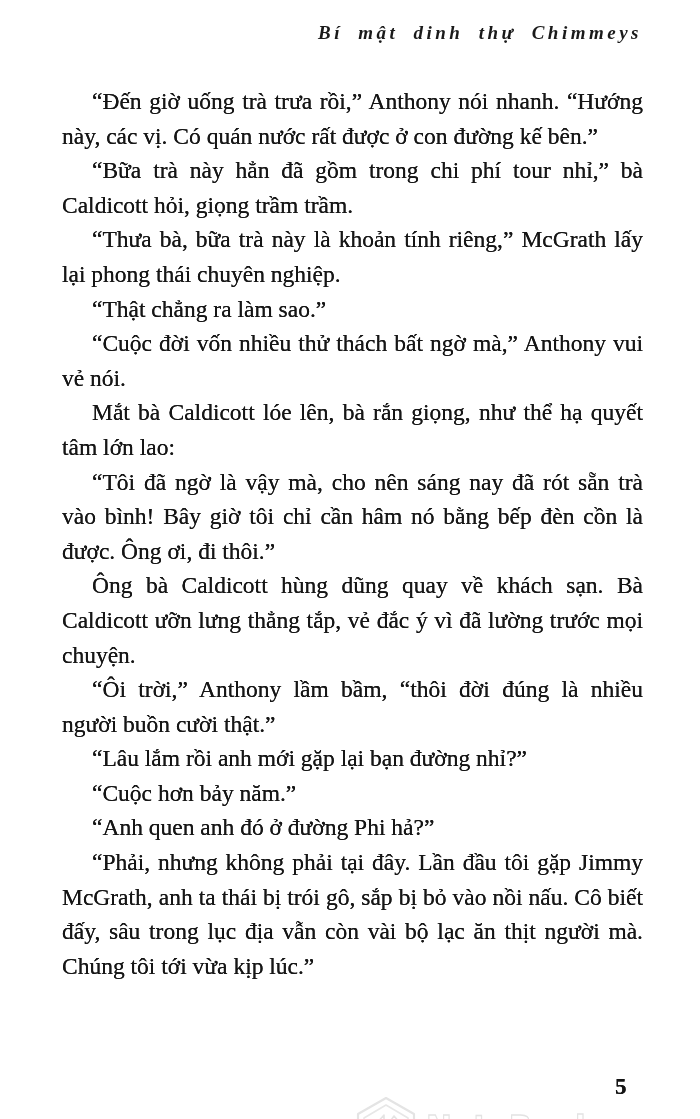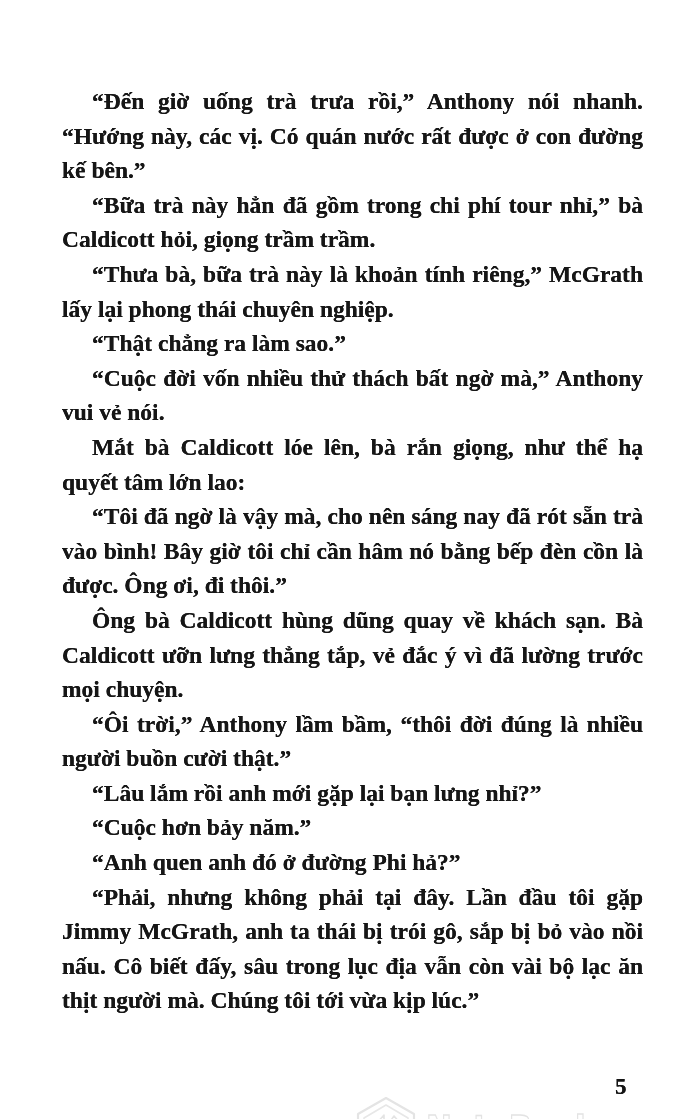--- a/index.html
+++ b/index.html
@@ -36,21 +36,20 @@
     font-size: 23.5px;
     line-height: 34.6px;
     text-align: justify;
     
     text-shadow: 0 0 0.6px currentColor;
   }
   .body-text p {
     margin: 0;
     padding: 0;
     text-indent: 30px;
-    font-weight: bold;
   }
   .watermark {
     position: absolute;
     left: 354px;
     top: 1092px;
     width: 320px;
     height: 75px;
     pointer-events: none;
   }
   .page-number {
@@ -61,32 +60,33 @@
     font-weight: bold;
     color: #141414;
     text-shadow: 0 0 0.5px currentColor;
   }
 </style>
 </head>
 <body>
 
 <div class="page">
 
+  <div class="running-header">Bí mật dinh thự Chimmeys</div>
 
   <div class="body-text">
       <p>“Đến giờ uống trà trưa rồi,” Anthony nói nhanh. “Hướng này, các vị. Có quán nước rất được ở con đường kế bên.”</p>
       <p>“Bữa trà này hẳn đã gồm trong chi phí tour nhỉ,” bà Caldicott hỏi, giọng trầm trầm.</p>
       <p>“Thưa bà, bữa trà này là khoản tính riêng,” McGrath lấy lại phong thái chuyên nghiệp.</p>
       <p>“Thật chẳng ra làm sao.”</p>
       <p>“Cuộc đời vốn nhiều thử thách bất ngờ mà,” Anthony vui vẻ nói.</p>
       <p>Mắt bà Caldicott lóe lên, bà rắn giọng, như thể hạ quyết tâm lớn lao:</p>
       <p>“Tôi đã ngờ là vậy mà, cho nên sáng nay đã rót sẵn trà vào bình! Bây giờ tôi chỉ cần hâm nó bằng bếp đèn cồn là được. Ông ơi, đi thôi.”</p>
       <p>Ông bà Caldicott hùng dũng quay về khách sạn. Bà Caldicott ưỡn lưng thẳng tắp, vẻ đắc ý vì đã lường trước mọi chuyện.</p>
       <p>“Ôi trời,” Anthony lầm bầm, “thôi đời đúng là nhiều người buồn cười thật.”</p>
-      <p>“Lâu lắm rồi anh mới gặp lại bạn lưng nhỉ?”</p>
+      <p>“Lâu lắm rồi anh mới gặp lại bạn đường nhỉ?”</p>
       <p>“Cuộc hơn bảy năm.”</p>
       <p>“Anh quen anh đó ở đường Phi hả?”</p>
       <p>“Phải, nhưng không phải tại đây. Lần đầu tôi gặp Jimmy McGrath, anh ta thái bị trói gô, sắp bị bỏ vào nồi nấu. Cô biết đấy, sâu trong lục địa vẫn còn vài bộ lạc ăn thịt người mà. Chúng tôi tới vừa kịp lúc.”</p>
     </div>
 
   <div class="watermark">
     <svg width="320" height="75" viewBox="0 0 320 75">
 
       <polygon points="32,6 60,22 60,54 32,70 4,54 4,22" fill="#ffffff" stroke="#e4e4e4" stroke-width="2.2" stroke-linejoin="round"></polygon>
       <polygon points="32,13 54,26 54,50 32,63 10,50 10,26" fill="#ffffff" stroke="#e7e7e7" stroke-width="1.6" stroke-linejoin="round"></polygon>

